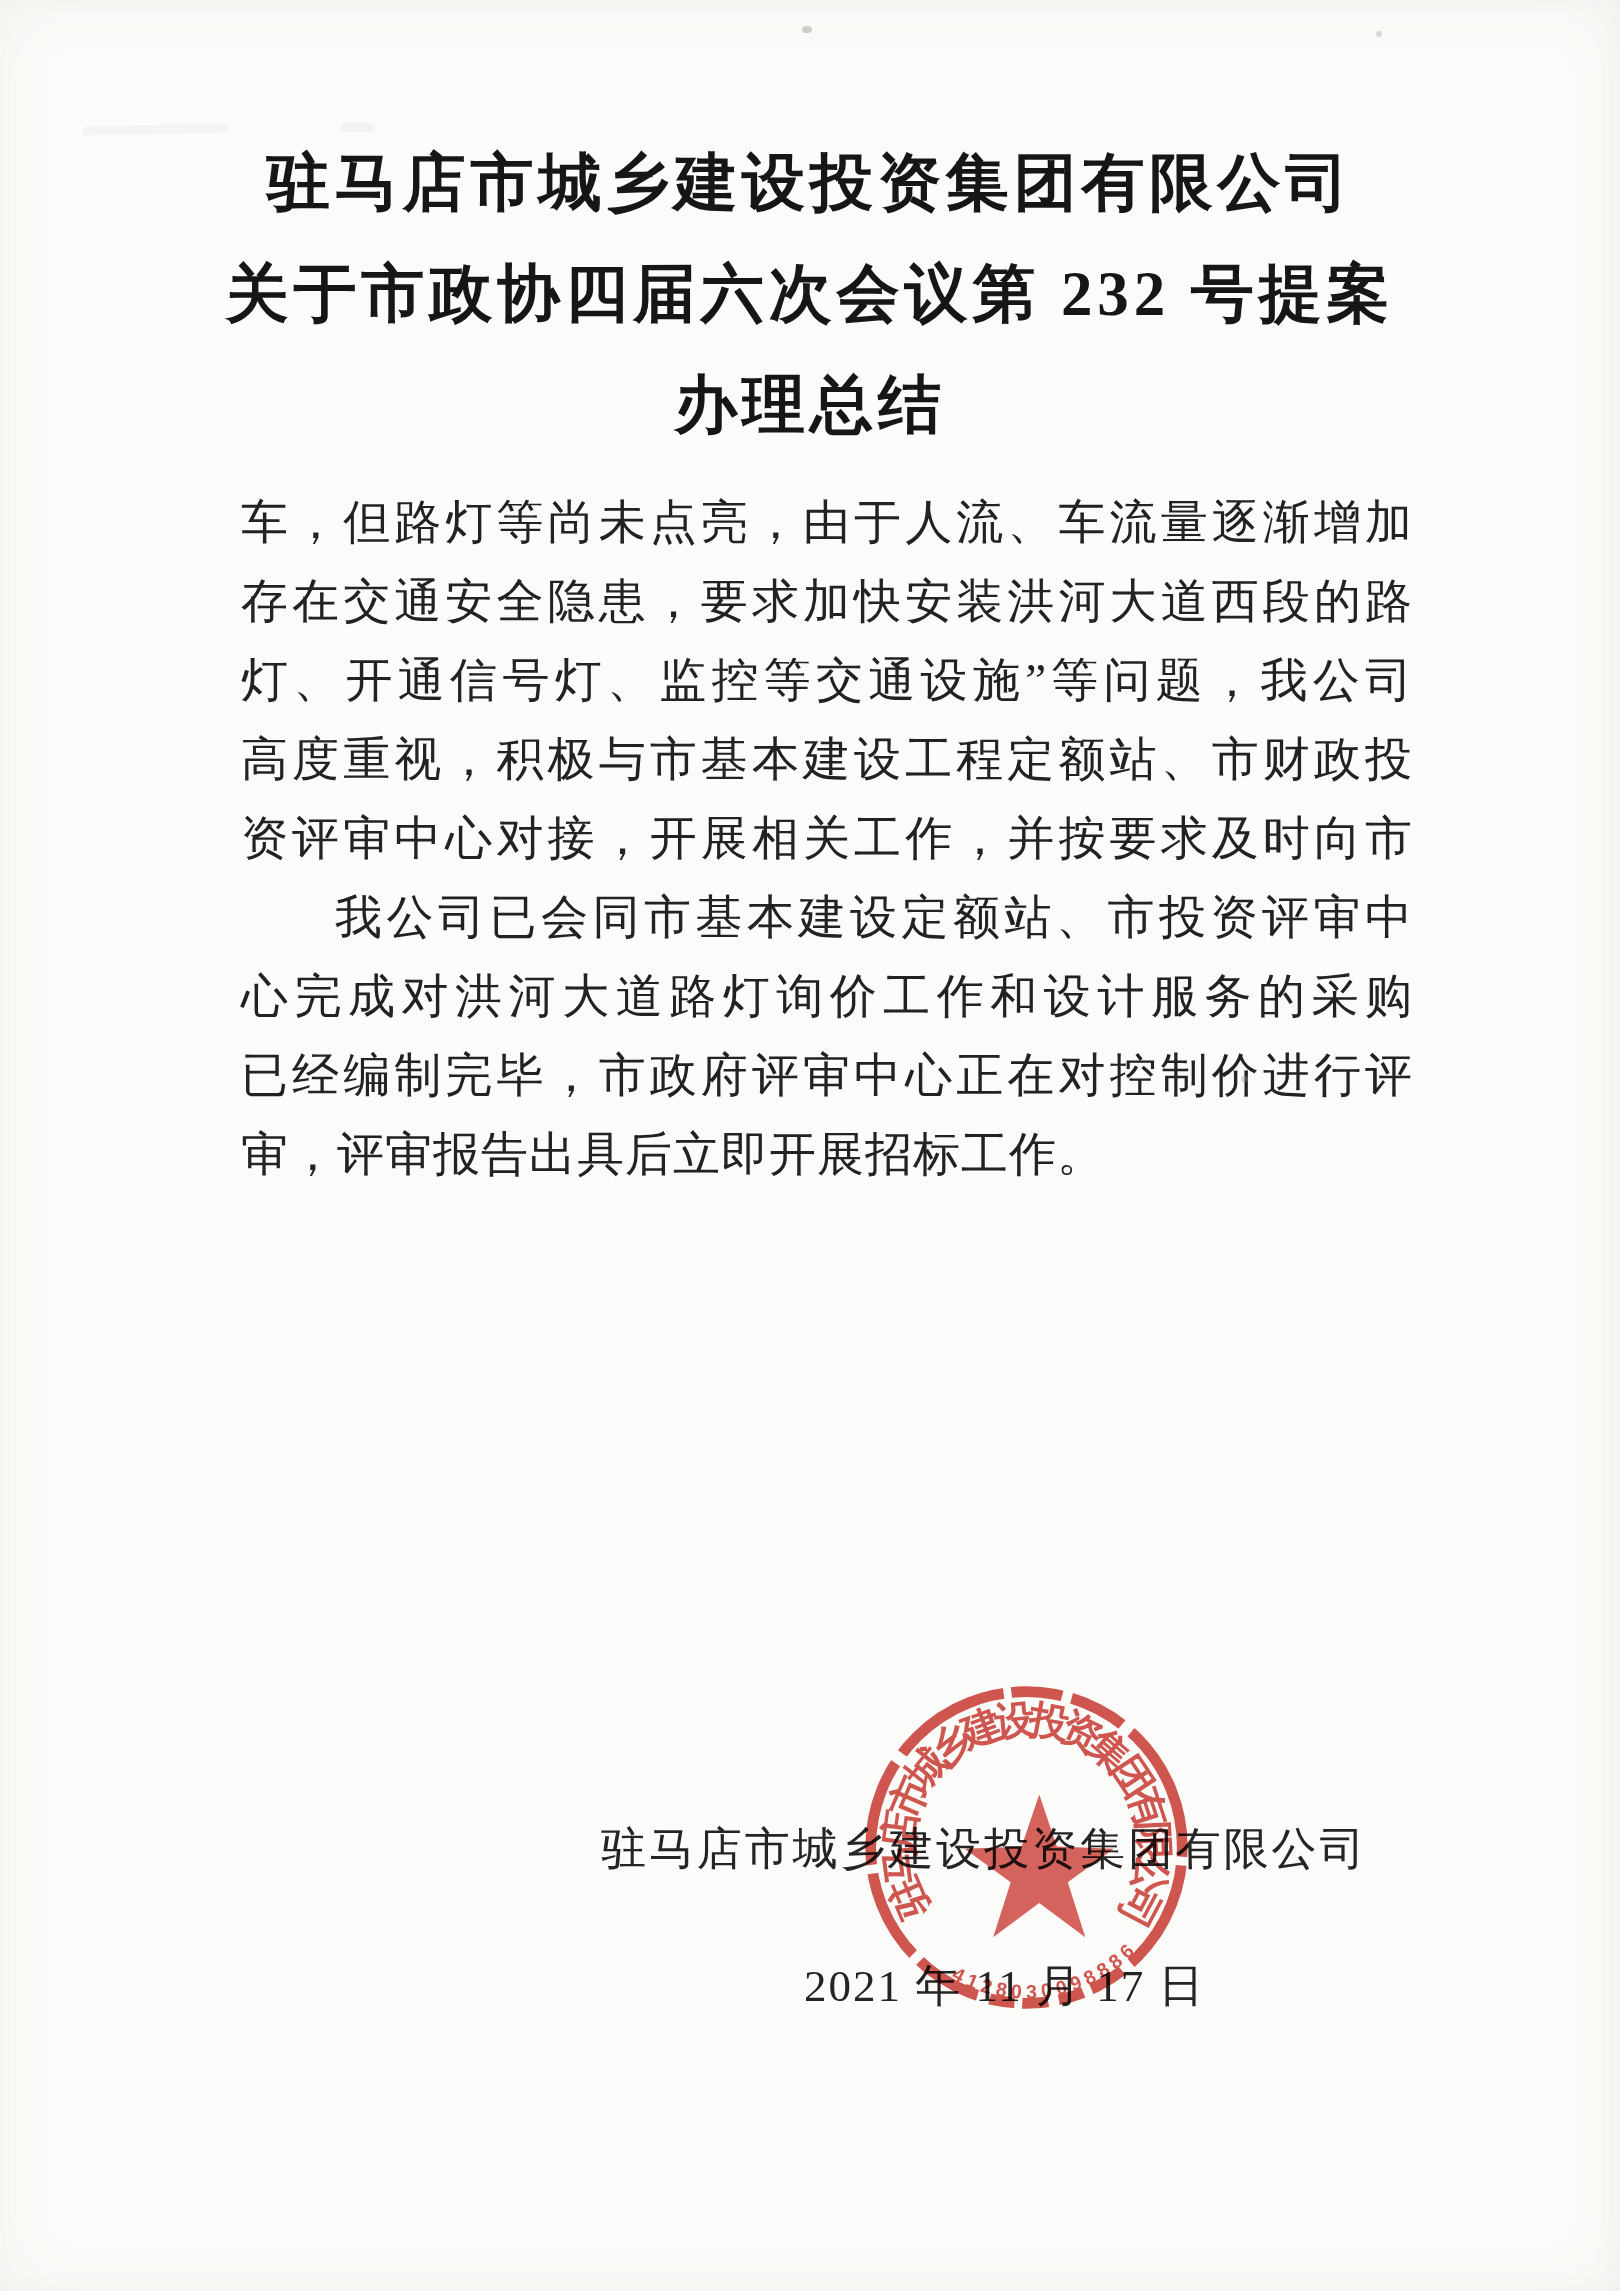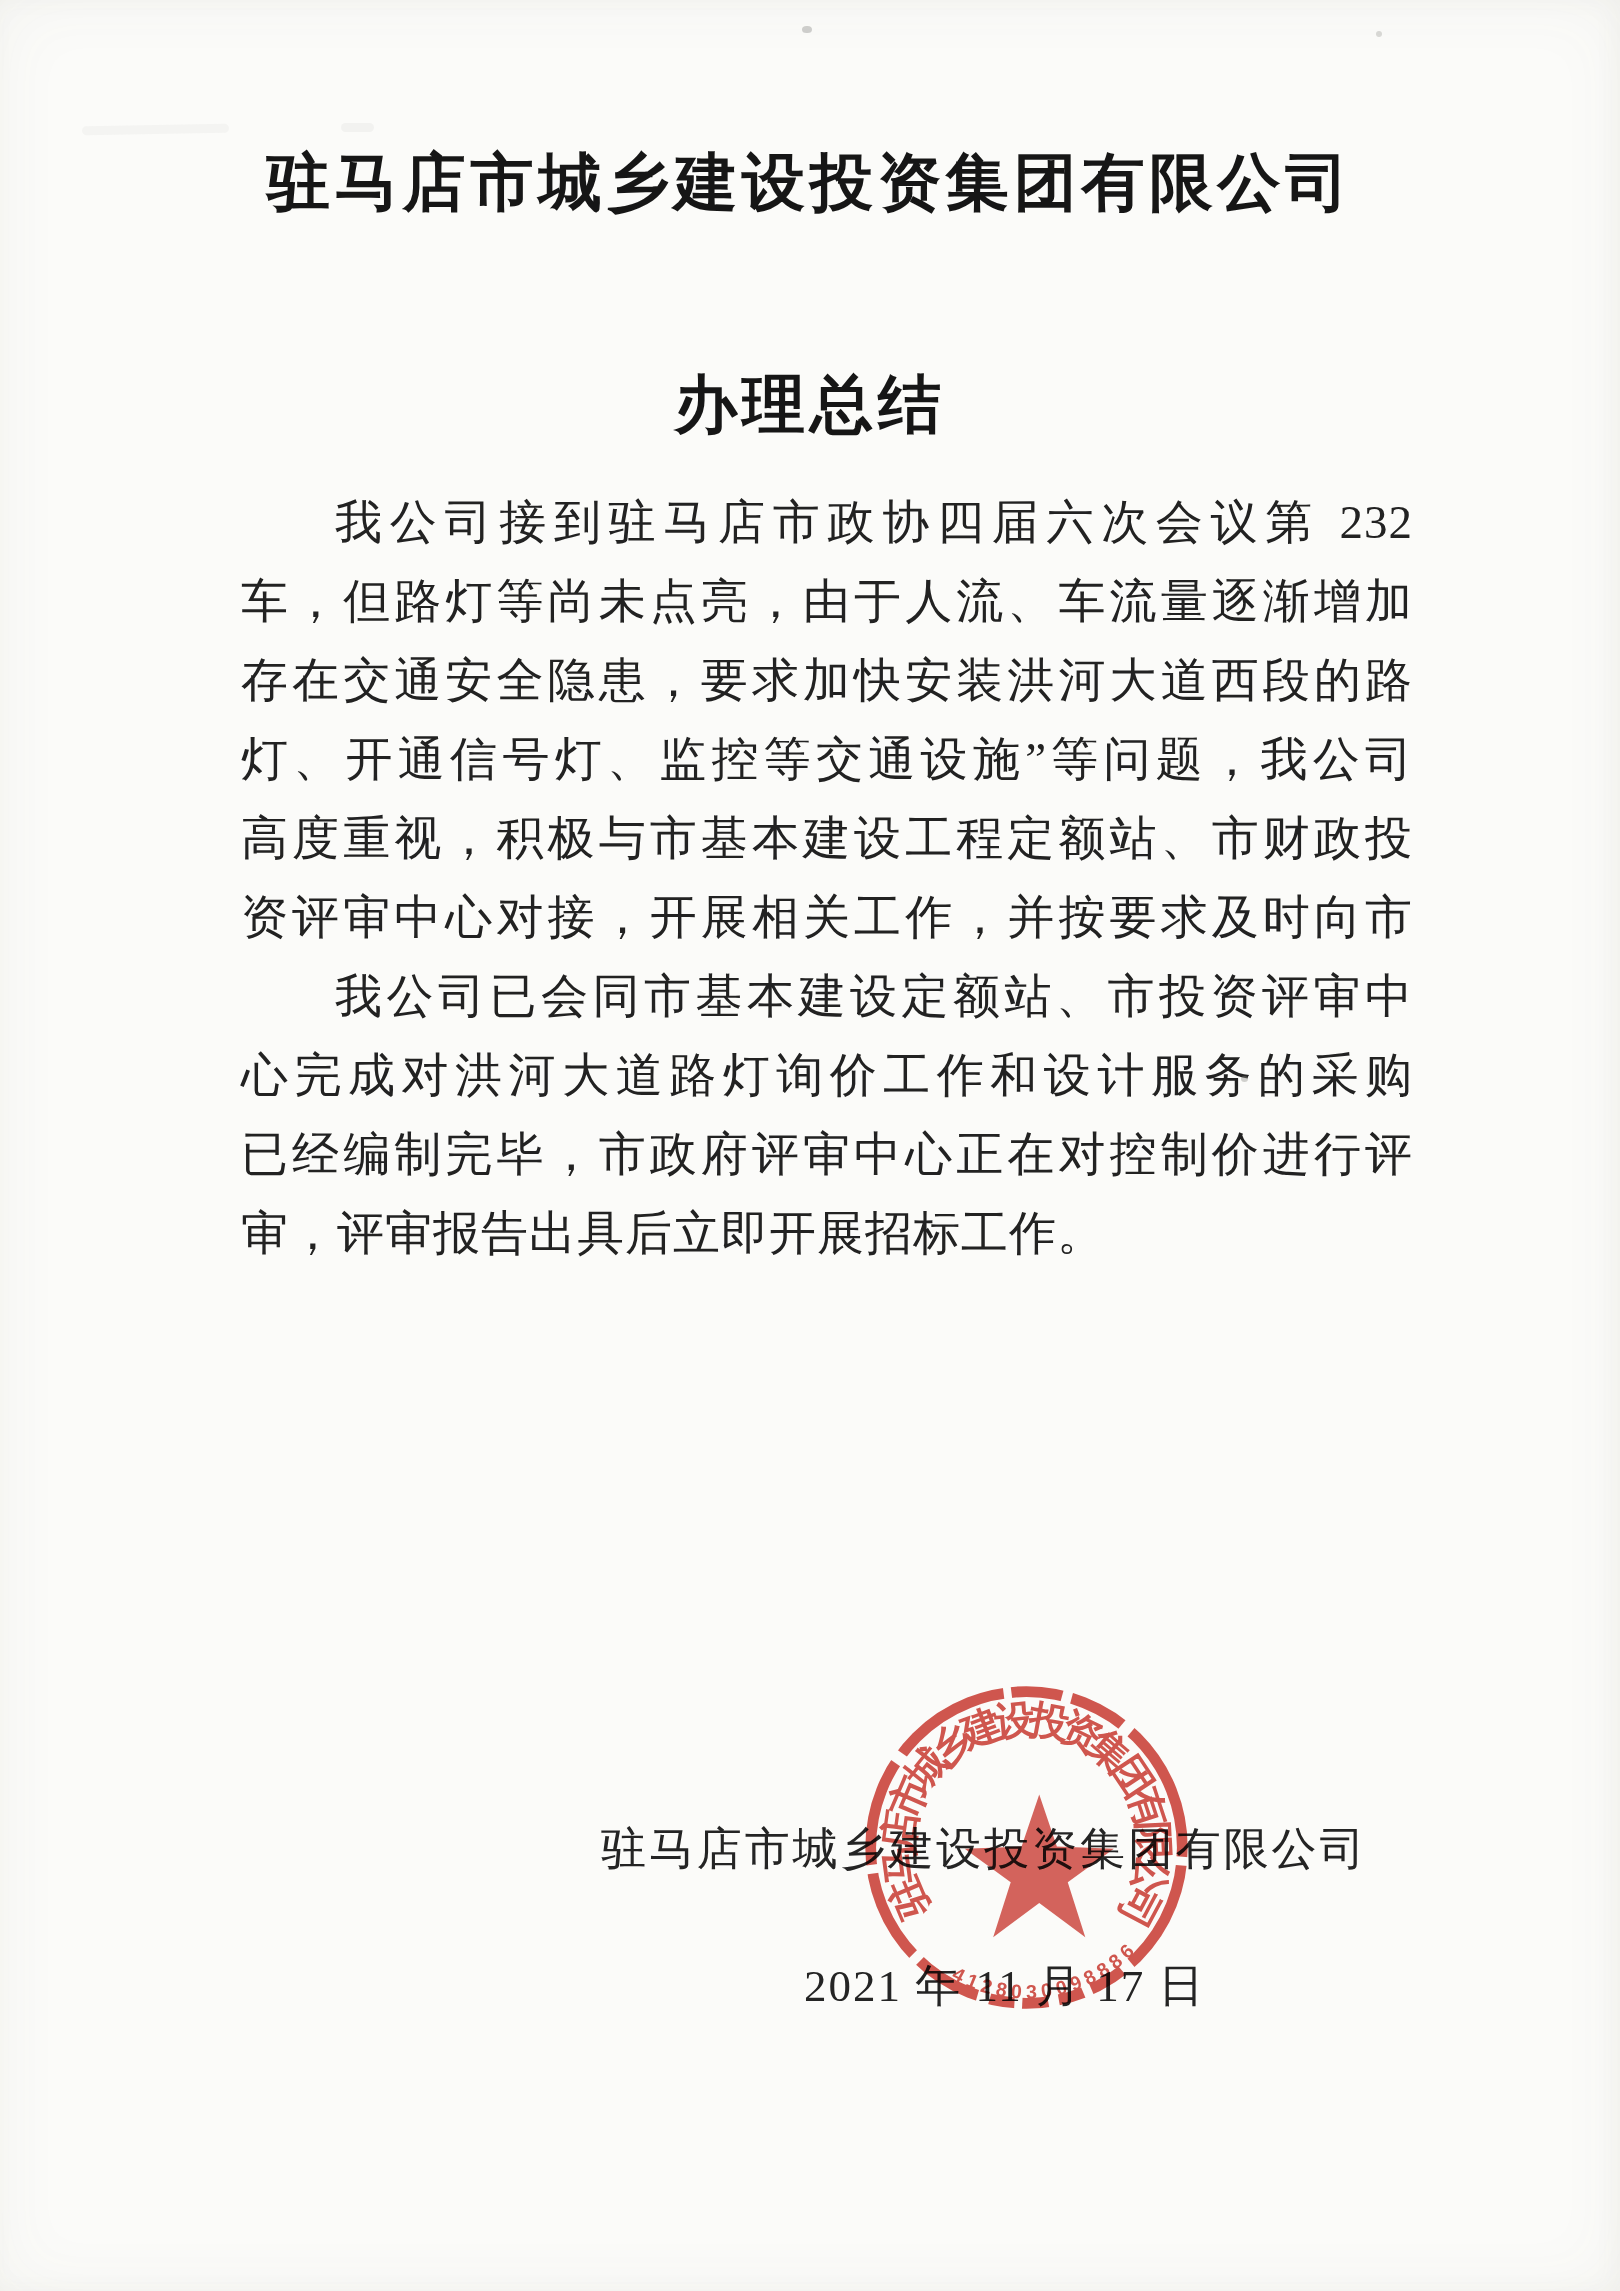--- a/index.html
+++ b/index.html
@@ -62,24 +62,24 @@
   .smudge { position:absolute; pointer-events:none; background:#8c8c88; border-radius:5.9px; }
   #smudge-a { left:82px; top:125px; width:147px; height:8.8px; opacity:.06; transform:rotate(-1deg); }
   #smudge-b { left:341px; top:123px; width:33px; height:8.8px; opacity:.08; }
 </style>
 </head>
 <body>
 
 <div class="page">
 
   <div class="title-line" id="title1">驻马店市城乡建设投资集团有限公司</div>
+  <div class="title-line" id="title2">关于市政协四届六次会议第 232 号提案</div>
   <div class="title-line" id="title3">办理总结</div>
 
   <div class="body-block">
-    <div class="bline indent">我公司接到驻马店市政协四届六次会议第 232</div>
     <div class="bline">车，但路灯等尚未点亮，由于人流、车流量逐渐增加</div>
     <div class="bline">存在交通安全隐患，要求加快安装洪河大道西段的路</div>
     <div class="bline">灯、开通信号灯、监控等交通设施”等问题，我公司</div>
     <div class="bline">高度重视，积极与市基本建设工程定额站、市财政投</div>
     <div class="bline">资评审中心对接，开展相关工作，并按要求及时向市</div>
     <div class="bline indent">我公司已会同市基本建设定额站、市投资评审中</div>
     <div class="bline">心完成对洪河大道路灯询价工作和设计服务的采购</div>
     <div class="bline">已经编制完毕，市政府评审中心正在对控制价进行评</div>
     <div class="bline short">审，评审报告出具后立即开展招标工作。</div>
   </div>

